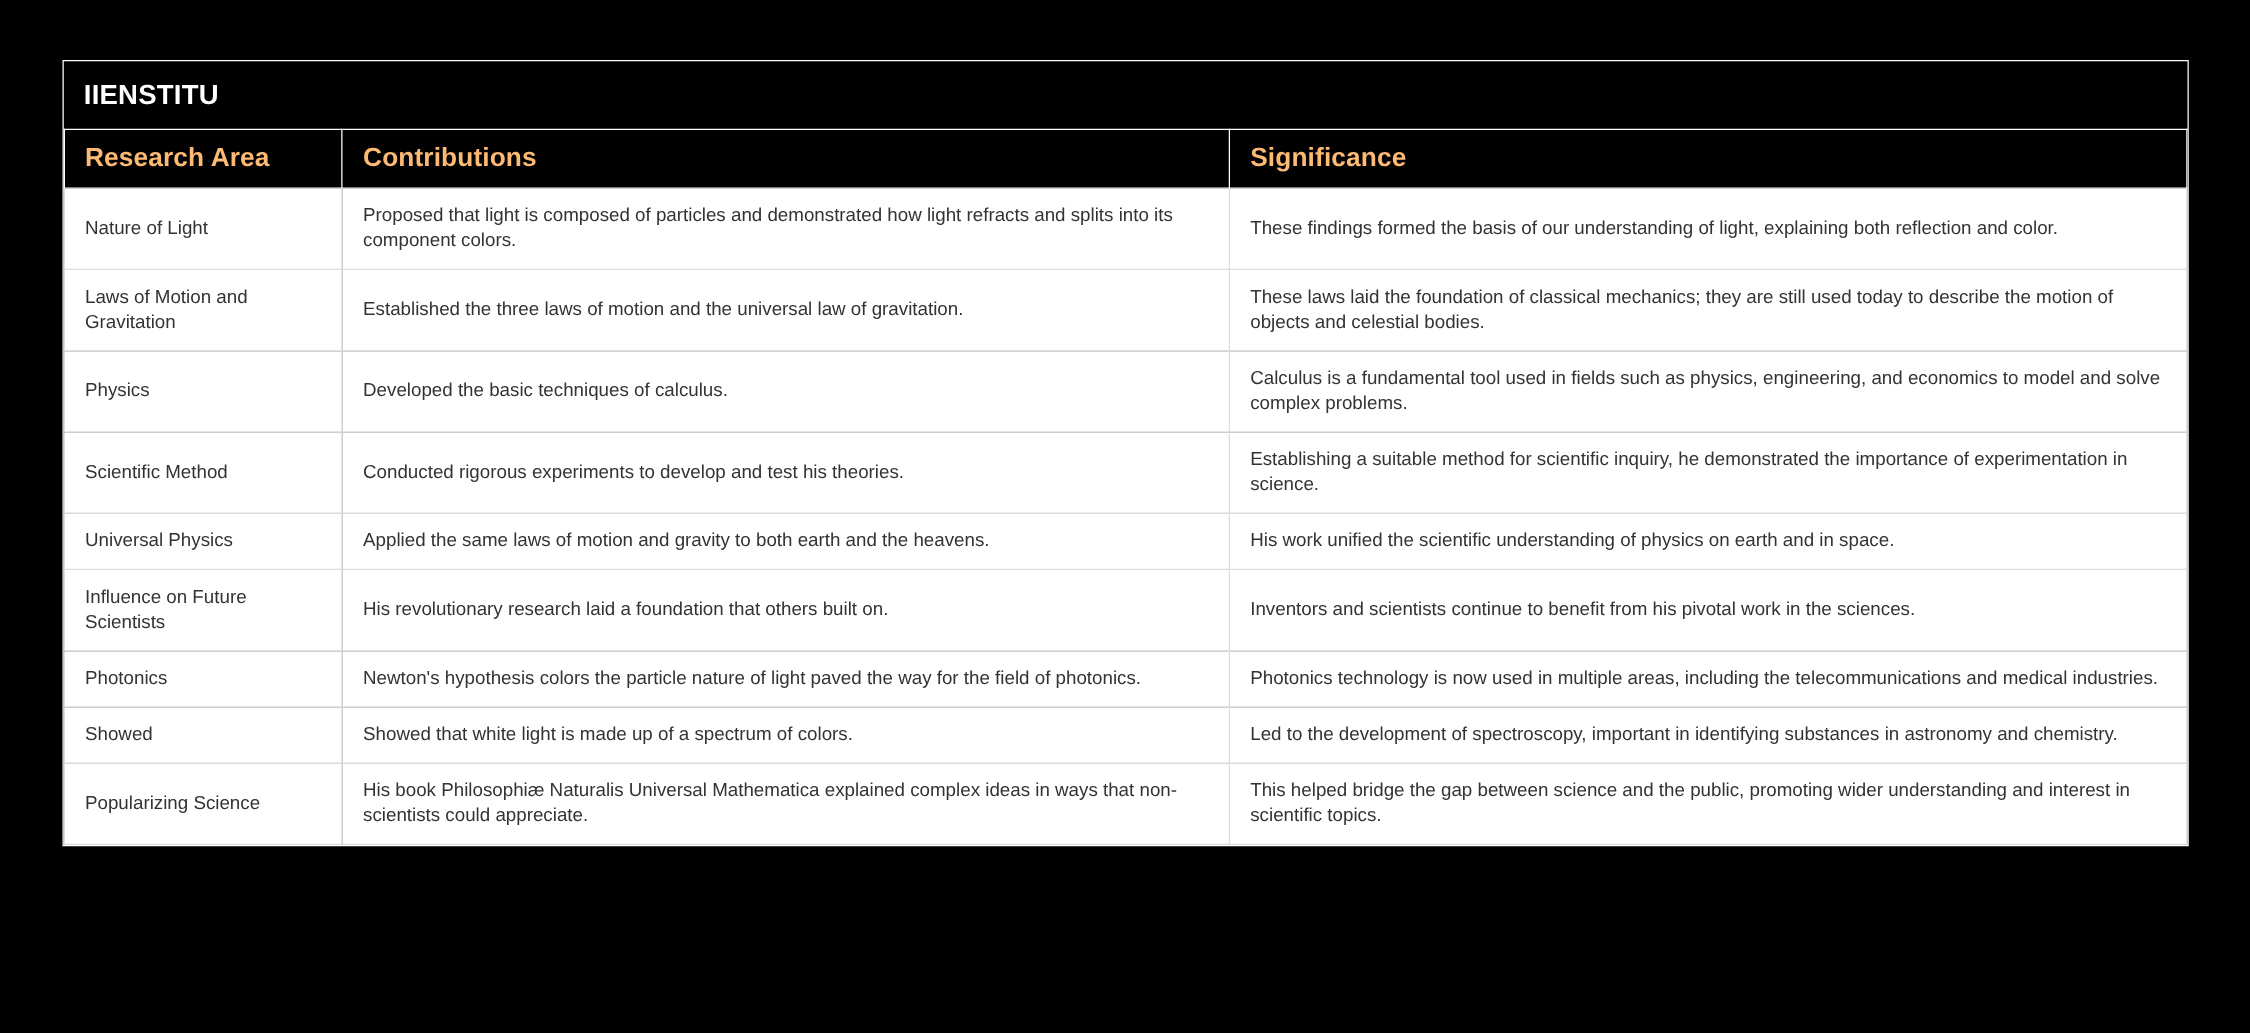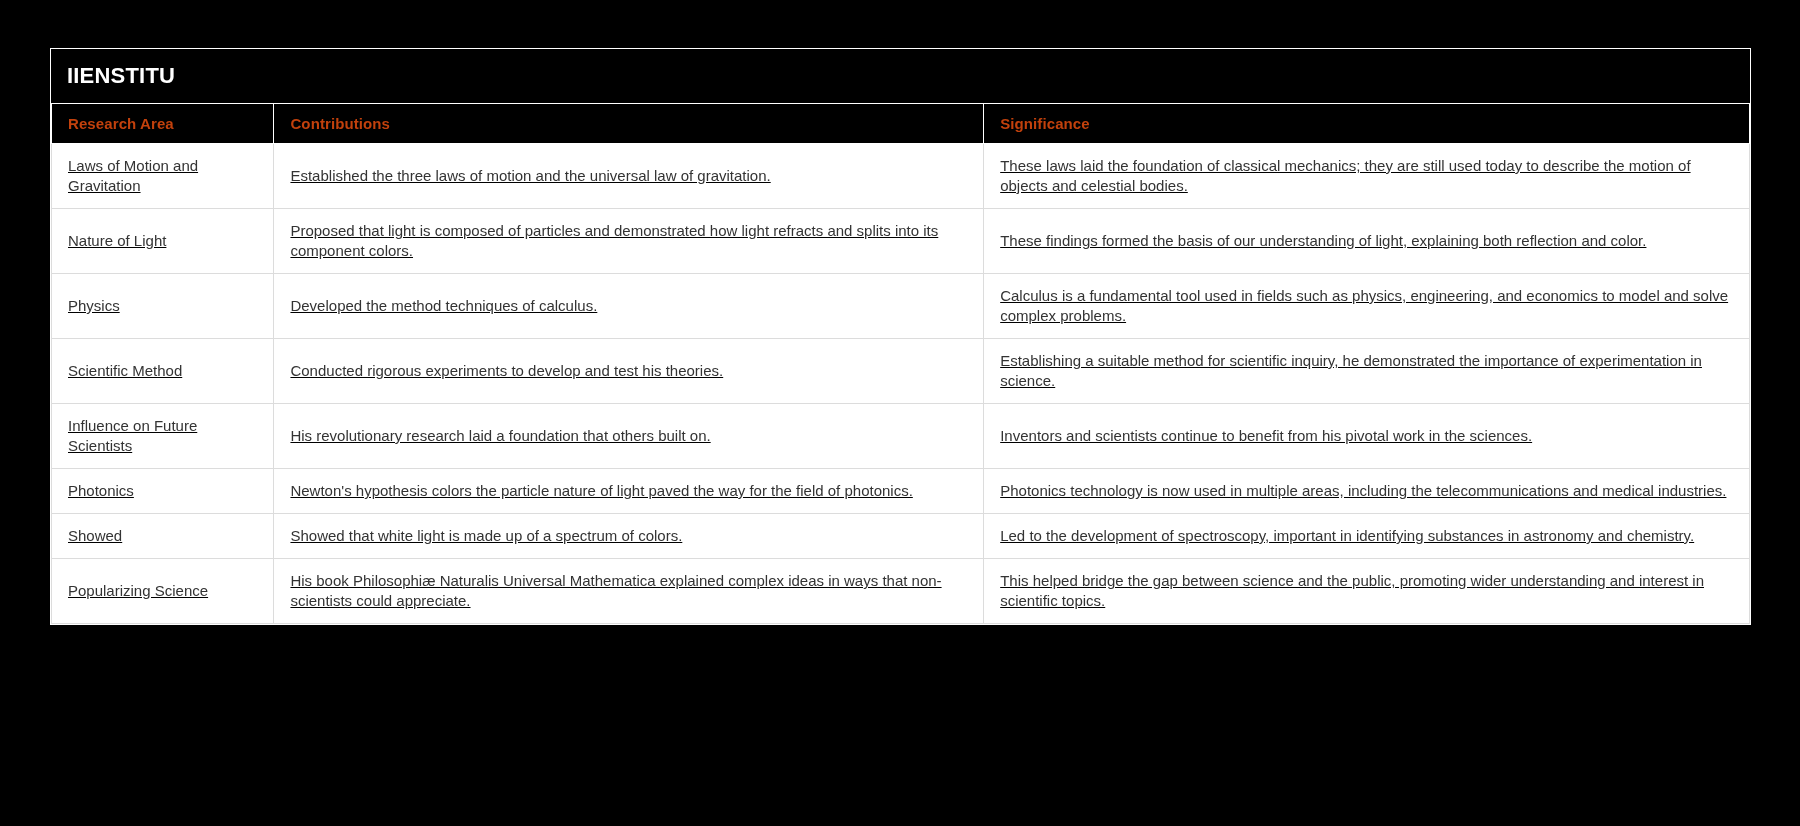--- a/index.html
+++ b/index.html
@@ -18,43 +18,42 @@
     background: #000000;
   }
   .panel {
     position: absolute;
     left: 50px;
     top: 48px;
     width: 1701px;
     box-sizing: border-box;
     border: 1px solid #ffffff;
     background: #000000;
-    text-decoration: underline;
   }
   .panel-title {
     color: #ffffff;
     font-weight: bold;
     font-size: 22px;
     line-height: 24px;
     padding: 15px 16px;
     letter-spacing: 0.2px;
   }
   table.research-table {
     width: 100%;
     border-collapse: collapse;
     table-layout: fixed;
   }
   table.research-table col.c1 { width: 13.1%; }
   table.research-table col.c2 { width: 41.8%; }
   table.research-table col.c3 { width: 45.1%; }
   thead th {
     background: #000000;
-    color: #c2410c;
+    color: #fdba74;
     text-align: left;
-    font-size: 15px;
+    font-size: 21px;
     font-weight: bold;
     padding: 11px 16px;
     border: 1px solid #ffffff;
     letter-spacing: 0.1px;
   }
   tbody td {
     background: #ffffff;
     color: #333333;
     font-size: 15px;
     font-weight: normal;
@@ -79,38 +78,43 @@
       </colgroup>
       <thead>
         <tr>
           <th>Research Area</th>
           <th>Contributions</th>
           <th>Significance</th>
         </tr>
       </thead>
       <tbody>
         <tr>
+          <td>Nature of Light</td>
+          <td>Proposed that light is composed of particles and demonstrated how light refracts and splits into its component colors.</td>
+          <td>These findings formed the basis of our understanding of light, explaining both reflection and color.</td>
+        </tr>
+        <tr>
           <td>Laws of Motion and Gravitation</td>
           <td>Established the three laws of motion and the universal law of gravitation.</td>
           <td>These laws laid the foundation of classical mechanics; they are still used today to describe the motion of objects and celestial bodies.</td>
         </tr>
         <tr>
-          <td>Nature of Light</td>
-          <td>Proposed that light is composed of particles and demonstrated how light refracts and splits into its component colors.</td>
-          <td>These findings formed the basis of our understanding of light, explaining both reflection and color.</td>
-        </tr>
-        <tr>
           <td>Physics</td>
-          <td>Developed the method techniques of calculus.</td>
+          <td>Developed the basic techniques of calculus.</td>
           <td>Calculus is a fundamental tool used in fields such as physics, engineering, and economics to model and solve complex problems.</td>
         </tr>
         <tr>
           <td>Scientific Method</td>
           <td>Conducted rigorous experiments to develop and test his theories.</td>
           <td>Establishing a suitable method for scientific inquiry, he demonstrated the importance of experimentation in science.</td>
+        </tr>
+        <tr>
+          <td>Universal Physics</td>
+          <td>Applied the same laws of motion and gravity to both earth and the heavens.</td>
+          <td>His work unified the scientific understanding of physics on earth and in space.</td>
         </tr>
         <tr>
           <td>Influence on Future Scientists</td>
           <td>His revolutionary research laid a foundation that others built on.</td>
           <td>Inventors and scientists continue to benefit from his pivotal work in the sciences.</td>
         </tr>
         <tr>
           <td>Photonics</td>
           <td>Newton's hypothesis colors the particle nature of light paved the way for the field of photonics.</td>
           <td>Photonics technology is now used in multiple areas, including the telecommunications and medical industries.</td>

